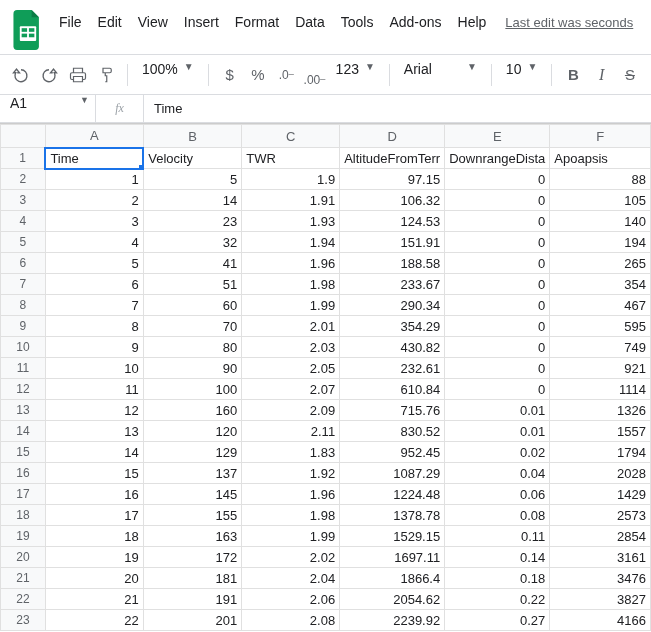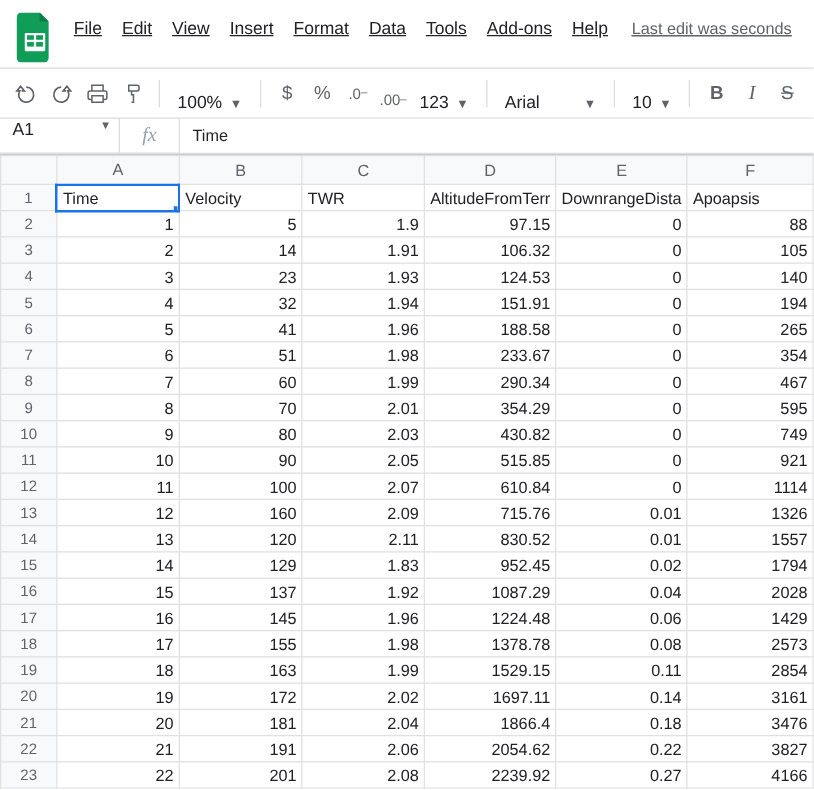--- a/index.html
+++ b/index.html
@@ -27,21 +27,21 @@
   .title-row {
     display: flex; align-items: center; gap: 8px; height: 24px;
     padding-top: 2px;
   }
   .doc-title {
     font-size: 18px; font-weight: 400; color: #5f6368;
     padding: 0 4px;
   }
   .title-icon { width: 18px; height: 18px; fill: #5f6368; cursor: pointer; }
   .title-icon-wrap { display:flex; align-items:center; justify-content:center; width:22px; height:22px; }
-  .menubar { display: flex; gap: 2px; padding: 4px 0 6px 4px; align-items: center; text-decoration: underline; }
+  .menubar { display: flex; gap: 2px; padding: 4px 0 6px 4px; align-items: center; }
   .menu-item {
     font-size: 14px; padding: 4px 7px; border-radius: 4px; cursor: pointer;
     color: #202124;
   }
   .last-edit {
     font-size: 13px; color: #5f6368; text-decoration: underline;
     margin-left: 10px; cursor: pointer; white-space: nowrap;
   }
   
   .toolbar {
@@ -49,42 +49,42 @@
     padding: 4px 8px; border-bottom: 1px solid #dadce0;
     height: 40px;
   }
   .tbtn {
     width: 28px; height: 28px; display:flex;align-items:center;justify-content:center;
     border-radius:4px; cursor:pointer; color:#5f6368;
   }
   .tbtn svg{ width:18px; height:18px; fill:currentColor; stroke:currentColor; }
   .tsep{ width:1px; height:22px; background:#dadce0; margin:0 6px; }
   .tcombo{
-    display:flex; align-items:flex-end; gap:6px; padding:0 6px;
+    display:flex; align-items:flex-start; gap:6px; padding:0 6px;
     height:28px; border-radius:4px; cursor:pointer; color:#202124;
     font-size:14px;
   }
   .tcombo .caret{ font-size:10px; color:#5f6368; }
   .tcombo.font { width: 90px; justify-content: space-between; }
   .tcombo.size { width: 44px; justify-content: space-between; }
   .bold{ font-weight:700; font-size:15px;}
   .italic{ font-style:italic; font-family: "Times New Roman", serif; font-size:16px;}
   .strike{ text-decoration: line-through; font-size:15px;}
   
   .fxbar{
     display:flex; align-items:center; height:28px; border-bottom:1px solid #dadce0;
   }
   .namebox{
     width:96px; height:100%; display:flex; align-items:flex-start; justify-content:space-between;
     padding:0 6px 0 10px; font-size:14px; color:#202124; border-right:1px solid #dadce0;
   }
   .namebox .caret{ font-size:9px; color:#5f6368; }
   .fx{
     width:48px; text-align:center; font-style:italic; font-family:"Times New Roman",serif;
-    color:#9aa0a6; font-size:16px; border-right:1px solid #dadce0; height:100%;
+    color:#9aa0a6; font-size:12px; border-right:1px solid #dadce0; height:100%;
     display:flex; align-items:center; justify-content:center;
   }
   .cellinput{
     flex:1; padding:0 10px; font-size:13px; color:#202124;
     border:none; outline:none; height:100%;
   }
   
   .grid-wrap{ border-top:1px solid #ccc; width:651px; }
   table.sheet{
     border-collapse:collapse; table-layout:fixed; font-size:13px;
@@ -313,21 +313,21 @@
           <td class="cell">2.03</td>
           <td class="cell">430.82</td>
           <td class="cell">0</td>
           <td class="cell">749</td>
         </tr>
         <tr>
           <th class="rowhdr">11</th>
           <td class="cell">10</td>
           <td class="cell">90</td>
           <td class="cell">2.05</td>
-          <td class="cell">515.85</td>
+          <td class="cell">232.61</td>
           <td class="cell">0</td>
           <td class="cell">921</td>
         </tr>
         <tr>
           <th class="rowhdr">12</th>
           <td class="cell">11</td>
           <td class="cell">100</td>
           <td class="cell">2.07</td>
           <td class="cell">610.84</td>
           <td class="cell">0</td>

